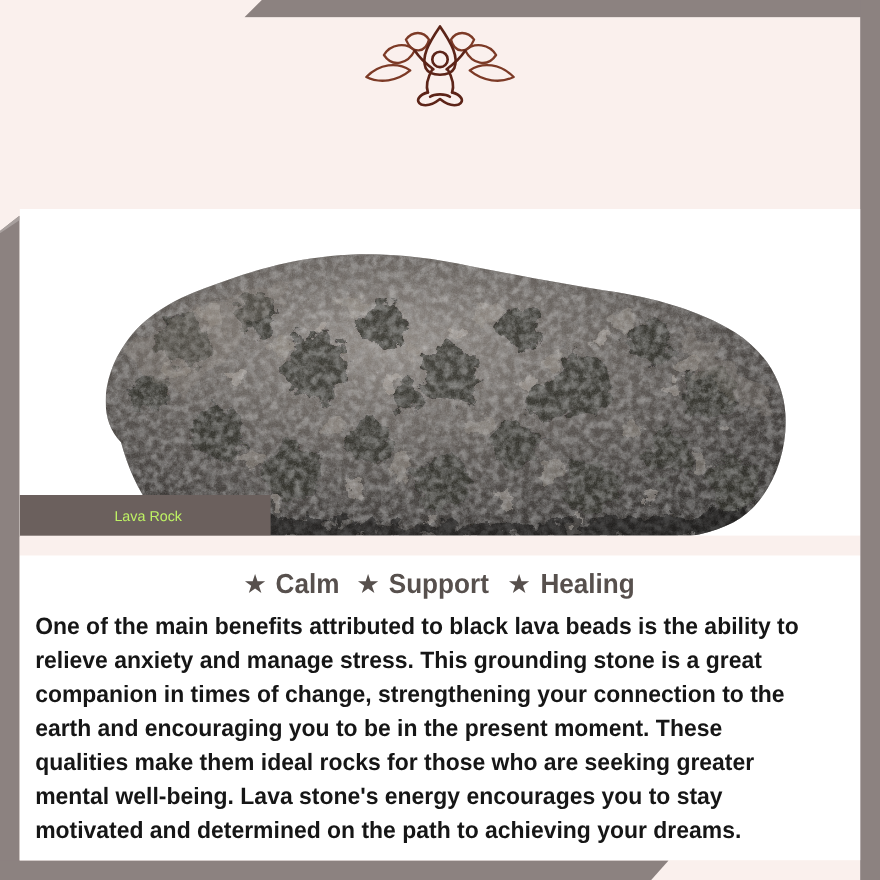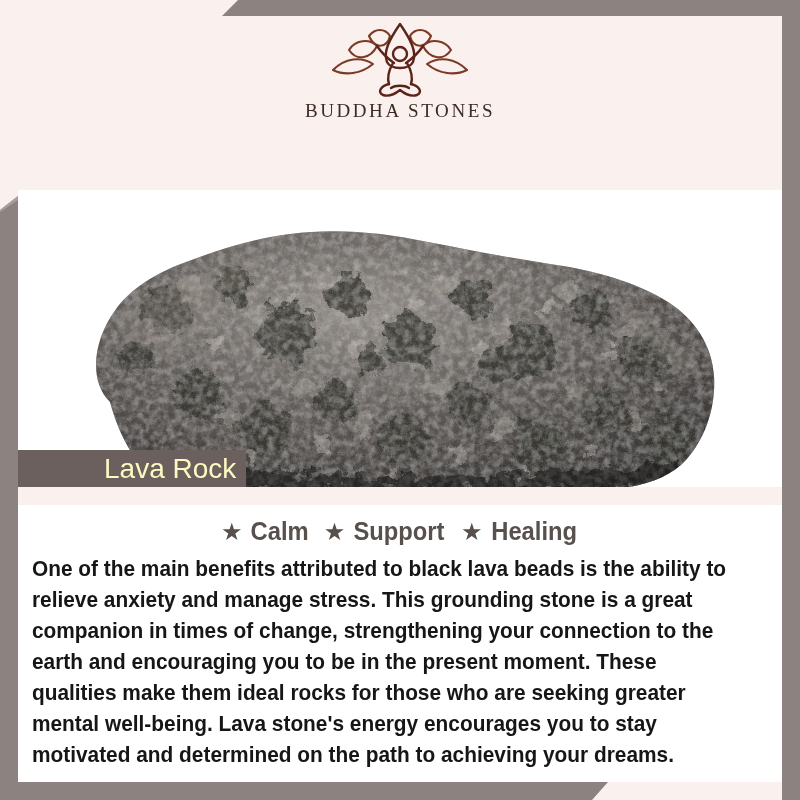--- a/index.html
+++ b/index.html
@@ -114,22 +114,22 @@
   .label-banner {
     position: absolute;
     left: 18px; top: 450px;
     width: 228px; height: 38px;
     background: #6b605d;
     display: flex;
     align-items: center;
     padding-left: 86px;
   }
   .label-banner-text {
-    color: #fef9c3;
-    font-size: 28px;
+    color: #bef264;
+    font-size: 13px;
     font-family: "Liberation Sans", sans-serif;
     white-space: nowrap;
   }
 
   
   .separator-strip {
     position: absolute;
     left: 18px; top: 487px;
     width: 764px; height: 18px;
     background: #faf0ed;
@@ -215,21 +215,20 @@
         <path d="M82 45 C 86 52, 88 60, 86 66"></path>
 
         <path d="M69 45 C 62 40, 56 34, 52 28"></path>
         <path d="M81 45 C 88 40, 94 34, 98 28"></path>
 
         <path d="M64 66 C 56 68, 52 74, 58 77 C 64 79, 70 76, 75 72 C 80 76, 86 79, 92 77 C 98 74, 94 68, 86 66"></path>
 
         <path d="M66 70 C 70 67, 80 67, 84 70"></path>
       </g>
     </svg>
-    <div class="logo-wordmark">BUDDHA STONES</div>
   </div>
 
 
   <div class="photo-wrap">
     <svg class="rock-svg" viewBox="0 0 764 297" preserveAspectRatio="xMidYMid slice">
       <defs>
         <filter id="rough">
           <feTurbulence type="fractalNoise" baseFrequency="0.055 0.07" numOctaves="5" seed="7" result="n"></feTurbulence>
           <feDisplacementMap in="SourceGraphic" in2="n" scale="26" xChannelSelector="R" yChannelSelector="G"></feDisplacementMap>
         </filter>

